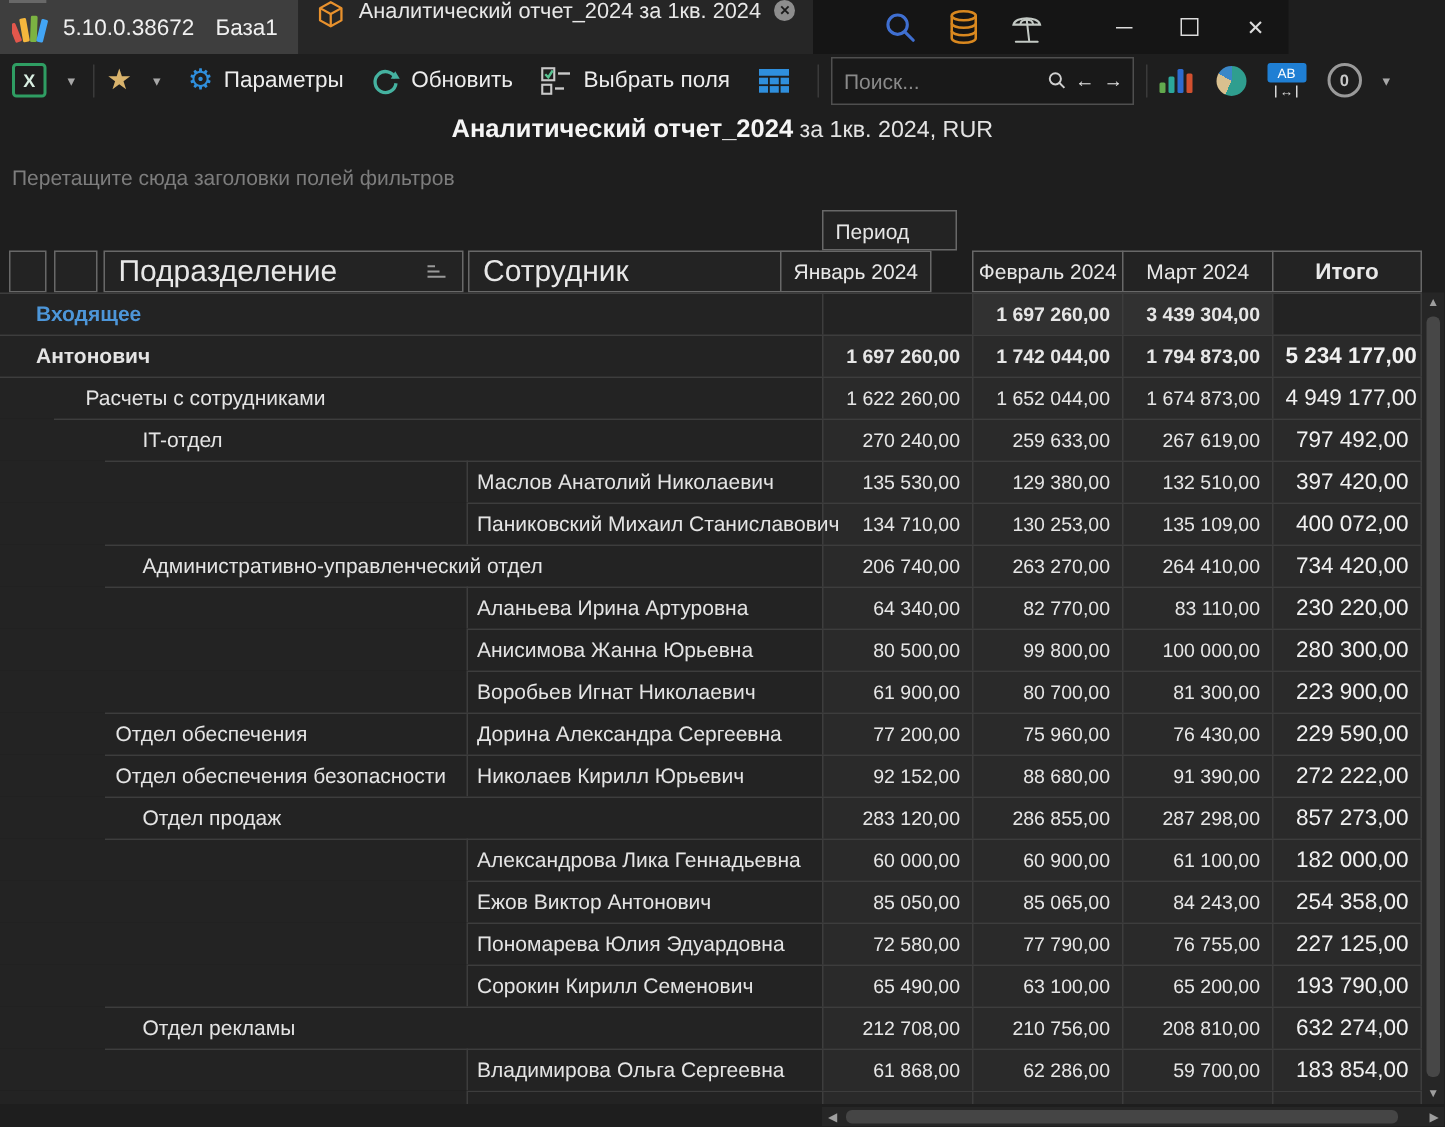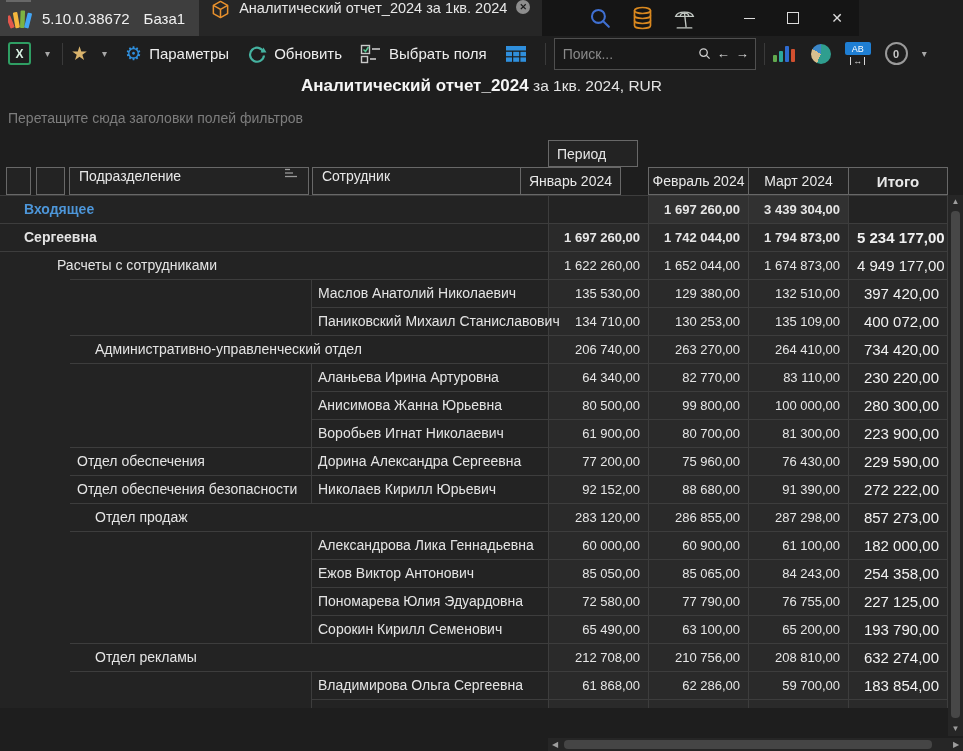--- a/index.html
+++ b/index.html
@@ -50,21 +50,21 @@
   .zero{width:19px;height:19px;border:2px solid #9a9a9a;border-radius:50%;display:flex;align-items:center;justify-content:center;
     color:#c8c8c8;font-weight:bold;font-size:11px;}
   
   #report-title{position:absolute;left:0;top:76px;width:963px;text-align:center;white-space:nowrap;}
   #report-title .b{font-weight:bold;font-size:17px;color:#f5f5f5;}
   #report-title .r{font-size:15.5px;color:#e3e3e3;}
   #filter-hint{position:absolute;left:8px;top:110px;font-size:14px;color:#7d7d7d;}
   
   .hbox{position:absolute;border:1px solid #686868;box-sizing:border-box;background:#232323;}
   #period-btn{left:548px;top:140px;width:90px;height:27px;font-size:14px;color:#e6e6e6;display:flex;align-items:center;padding-left:8px;}
-  .rowhdr{top:167px;height:28px;display:flex;justify-content:space-between;padding:0 9px;font-size:14px;color:#e8e8e8;}
+  .rowhdr{top:167px;height:28px;display:flex;align-items:center;justify-content:space-between;padding:0 9px;font-size:20px;color:#e8e8e8;}
   .colhdr{top:167px;height:28px;display:flex;align-items:center;justify-content:center;font-size:14px;color:#e8e8e8;}
   .colhdr.total{font-weight:bold;font-size:15px;}
   
   #rows{position:absolute;left:0;top:195px;width:948px;}
   .row{display:flex;height:28px;box-sizing:border-box;}
   .row.partial{height:9px;overflow:hidden;}
   .rh{position:relative;width:548px;box-sizing:border-box;background:#232323;}
   .topline{position:absolute;top:0;right:0;height:1px;background:#3d3d3d;}
   .vline{position:absolute;left:311px;top:0;bottom:0;width:1px;background:#3d3d3d;}
   .dept,.emp{position:absolute;top:0;line-height:28px;font-size:14px;color:#e4e4e4;white-space:nowrap;}
@@ -279,39 +279,49 @@
         <span class="dept b blue" style="left: 24px;">Входящее</span>
       </div>
       <div class="v c0 b dim"></div>
       <div class="v c1 b hl">1 697 260,00</div>
       <div class="v c2 b hl">3 439 304,00</div>
       <div class="v c3 b dim"></div>
     </div>
     <div class="row">
       <div class="rh">
         <div class="topline" style="left: 0px;"></div>
-        <span class="dept b" style="left: 24px;">Сергеевна</span>
+        <span class="dept b" style="left: 24px;">Антонович</span>
       </div>
       <div class="v c0 b">1 697 260,00</div>
       <div class="v c1 b">1 742 044,00</div>
       <div class="v c2 b">1 794 873,00</div>
       <div class="v c3 b">5 234 177,00</div>
     </div>
     <div class="row">
       <div class="rh">
         <div class="topline" style="left: 0px;"></div>
         <span class="dept" style="left: 57px;">Расчеты с сотрудниками</span>
       </div>
       <div class="v c0">1 622 260,00</div>
       <div class="v c1">1 652 044,00</div>
       <div class="v c2">1 674 873,00</div>
       <div class="v c3">4 949 177,00</div>
     </div>
     <div class="row">
       <div class="rh">
+        <div class="topline" style="left: 36px;"></div>
+        <span class="dept" style="left: 95px;">IT-отдел</span>
+      </div>
+      <div class="v c0">270 240,00</div>
+      <div class="v c1">259 633,00</div>
+      <div class="v c2">267 619,00</div>
+      <div class="v c3">797 492,00</div>
+    </div>
+    <div class="row">
+      <div class="rh">
         <div class="topline" style="left: 70px;"></div>
         <div class="vline"></div>
         <span class="emp">Маслов Анатолий Николаевич</span>
       </div>
       <div class="v c0">135 530,00</div>
       <div class="v c1">129 380,00</div>
       <div class="v c2">132 510,00</div>
       <div class="v c3">397 420,00</div>
     </div>
     <div class="row">

